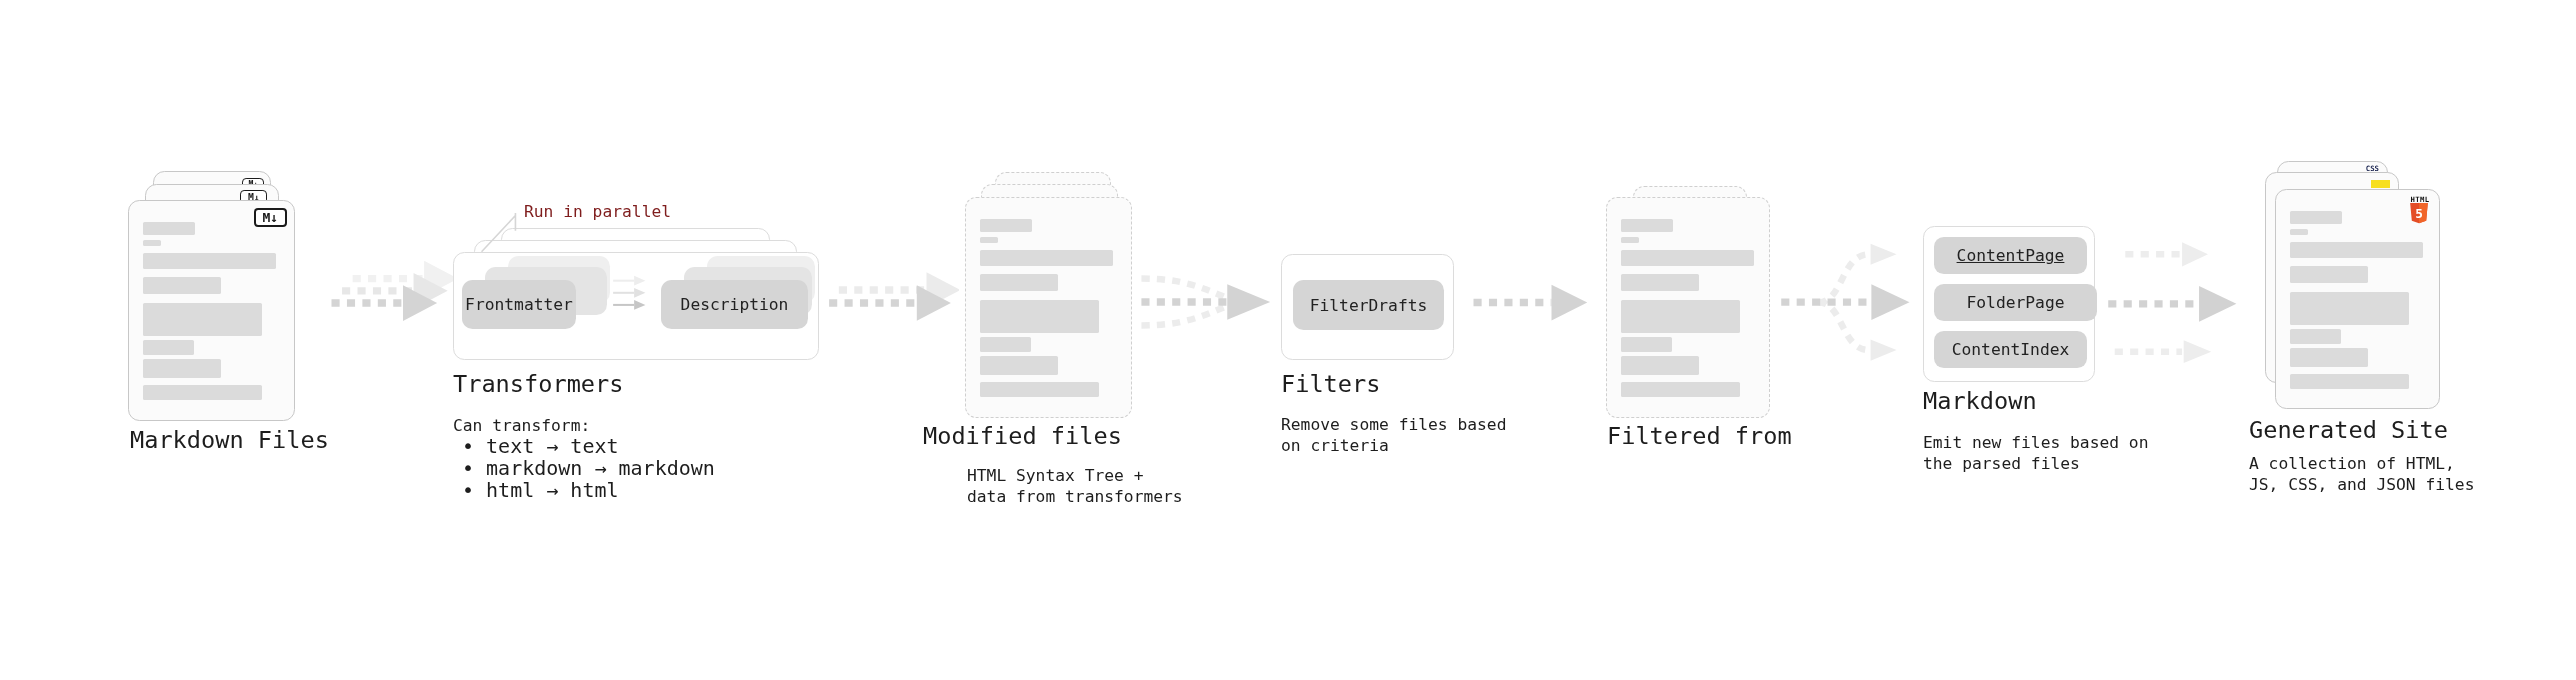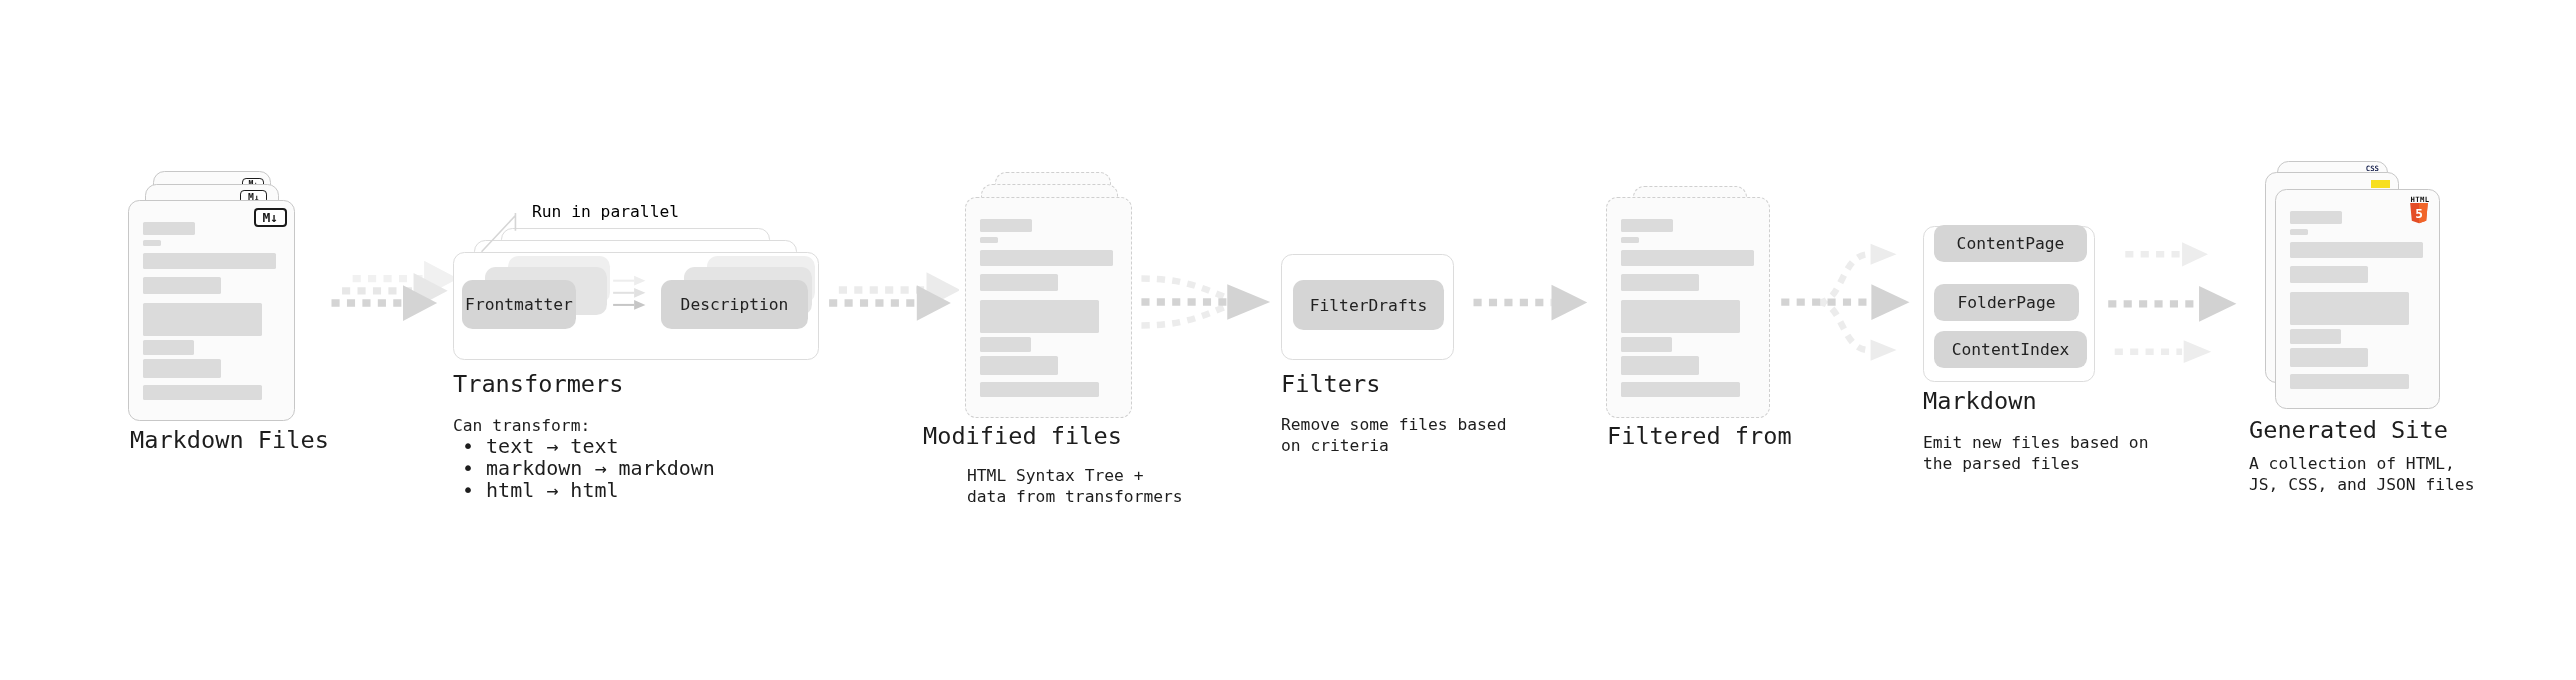--- a/index.html
+++ b/index.html
@@ -33,21 +33,21 @@
   
   .chip{position:absolute;border-radius:10.6px;display:flex;align-items:center;justify-content:center;
         font-size:16.3px;color:#222222;}
   .chip.l0{background:#d5d5d5;}
   .chip.l1{background:#e4e4e4;}
   .chip.l2{background:#efefef;}
 
   .stage-label{position:absolute;font-size:23.6px;line-height:26px;color:#1d1d1d;white-space:pre;}
   .caption{position:absolute;font-size:16.3px;line-height:21px;color:#1d1d1d;white-space:pre-line;}
   .bullets{position:absolute;font-size:20px;line-height:22px;color:#1d1d1d;white-space:pre-line;}
-  .note{position:absolute;font-size:16.3px;color:#000000;white-space:pre;margin-left:8px;}
+  .note{position:absolute;font-size:16.3px;color:#7f1d1d;white-space:pre;}
 
   
   .css-badge{position:absolute;top:3.3px;right:4.9px;width:19.5px;text-align:center;}
   .css-badge .css-txt{font-size:7.3px;font-weight:bold;color:#17214d;line-height:7.3px;}
   .css-badge .css-bar{margin-top:0.8px;height:3.3px;border-radius:0.8px;background:#2965f1;}
   .js-badge{position:absolute;top:6.5px;right:8.1px;width:18.7px;height:8.1px;background:#f7df1e;}
   .html5-badge{position:absolute;top:5.7px;right:10.6px;width:18px;text-align:center;}
   .html5-badge .html-txt{font-size:7.3px;font-weight:bold;letter-spacing:0.4px;color:#111;line-height:7.3px;}
 </style>
 </head>
@@ -208,24 +208,24 @@
   <path d="M50 74 C 80 74, 78 15, 112 15" stroke="#ececec" stroke-width="8" stroke-dasharray="10 9" fill="none"></path>
   <path d="M50 74 C 80 74, 78 133, 112 133" stroke="#ececec" stroke-width="8" stroke-dasharray="10 9" fill="none"></path>
   <polygon points="114,2 114,28 146,15" fill="#ececec"></polygon>
   <polygon points="114,120 114,146 146,133" fill="#ececec"></polygon>
   <line x1="4" y1="74" x2="115" y2="74" stroke="#d3d3d3" stroke-width="9" stroke-dasharray="10 9"></line>
   <polygon points="115,52 115,96 162,74" fill="#d3d3d3"></polygon>
 </svg>
 
 <div>
   <div class="frame" style="left:1923px;top:226px;width:172px;height:156px;"></div>
-  <div class="chip l0" style="left:1934px;top:225px;width:153px;height:37px;border-radius:9.8px;">
+  <div class="chip l0" style="left:1934px;top:237px;width:153px;height:37px;border-radius:9.8px;text-decoration:underline;">
       <span>ContentPage</span>
     </div>
-  <div class="chip l0" style="left:1934px;top:284px;width:145px;height:37px;border-radius:9.8px;">
+  <div class="chip l0" style="left:1934px;top:284px;width:163px;height:37px;border-radius:9.8px;">
       <span>FolderPage</span>
     </div>
   <div class="chip l0" style="left:1934px;top:331px;width:153px;height:37px;border-radius:9.8px;">
       <span>ContentIndex</span>
     </div>
   <div class="stage-label" style="left:1923px;top:388px;">Markdown</div>
   <div class="caption" style="left:1923px;top:432px;">Emit new files based on
 the parsed files</div>
 </div>
 

